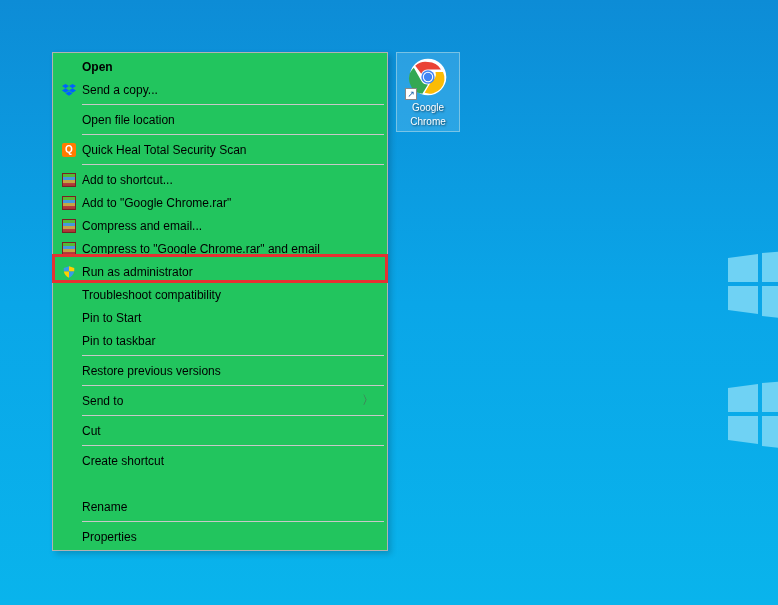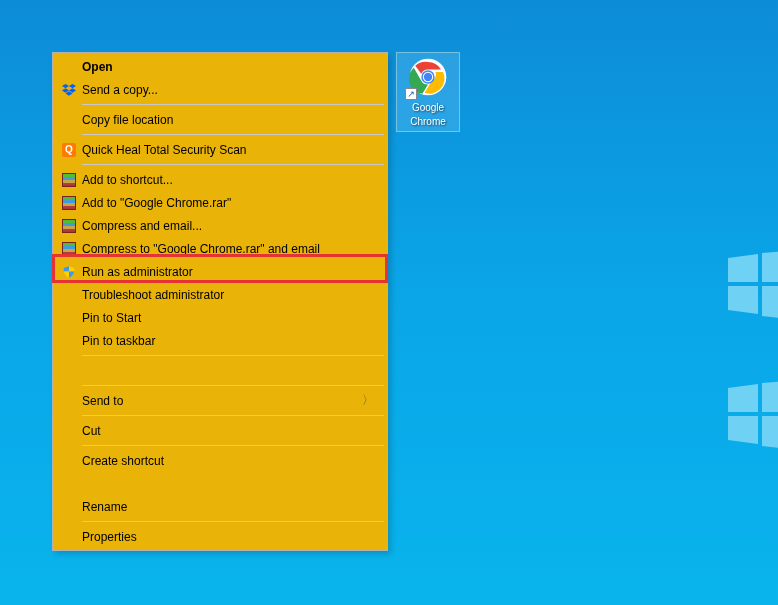--- a/index.html
+++ b/index.html
@@ -43,21 +43,21 @@
     }
     
     .win-decor { position: absolute; right: -20px; }
     .win-decor-top { top: 250px; }
     .win-decor-bot { top: 380px; }
     
     .context-menu {
       position: absolute;
       left: 52px; top: 52px;
       width: 336px;
-      background: #eab308;
+      background: #22c55e;
       border: 1px solid #b2b2b2;
       box-shadow: 3px 3px 6px rgba(0,0,0,0.18);
       padding: 2px 1px;
     }
     .menu-item {
       display: flex;
       align-items: center;
       height: 23px;
       padding: 0 8px 0 4px;
       cursor: default;
@@ -149,21 +149,21 @@
           </g>
         </svg>
     </span>
     <span class="text">Send a copy...</span>
   </div>
 
   <div class="separator"></div>
 
   <div class="menu-item">
     <span class="icon-slot"></span>
-    <span class="text">Copy file location</span>
+    <span class="text">Open file location</span>
   </div>
 
   <div class="separator"></div>
 
   <div class="menu-item">
     <span class="icon-slot">
         <span class="qh-icon">Q</span>
       </span>
     <span class="text">Quick Heal Total Security Scan</span>
   </div>
@@ -219,35 +219,36 @@
         <path d="M3 5l9-3v9H3.2C3 10 3 9 3 8V5z" fill="#3a9be8"></path>
         <path d="M12 11h8.8C20 16 16.5 20 12 22V11z" fill="#3a9be8"></path>
         <path d="M3.2 11H12v11C7.5 20 4 16 3.2 11z" fill="#ffcf00"></path>
       </svg>
     </span>
     <span class="text">Run as administrator</span>
   </div>
 
   <div class="menu-item">
     <span class="icon-slot"></span>
-    <span class="text">Troubleshoot administrator</span>
+    <span class="text">Troubleshoot compatibility</span>
   </div>
   <div class="menu-item">
     <span class="icon-slot"></span>
     <span class="text">Pin to Start</span>
   </div>
   <div class="menu-item">
     <span class="icon-slot"></span>
     <span class="text">Pin to taskbar</span>
   </div>
 
   <div class="separator"></div>
 
   <div class="menu-item">
     <span class="icon-slot"></span>
+    <span class="text">Restore previous versions</span>
   </div>
 
   <div class="separator"></div>
 
   <div class="menu-item">
     <span class="icon-slot"></span>
     <span class="text">Send to</span>
     <span class="arrow">〉</span>
   </div>
 

